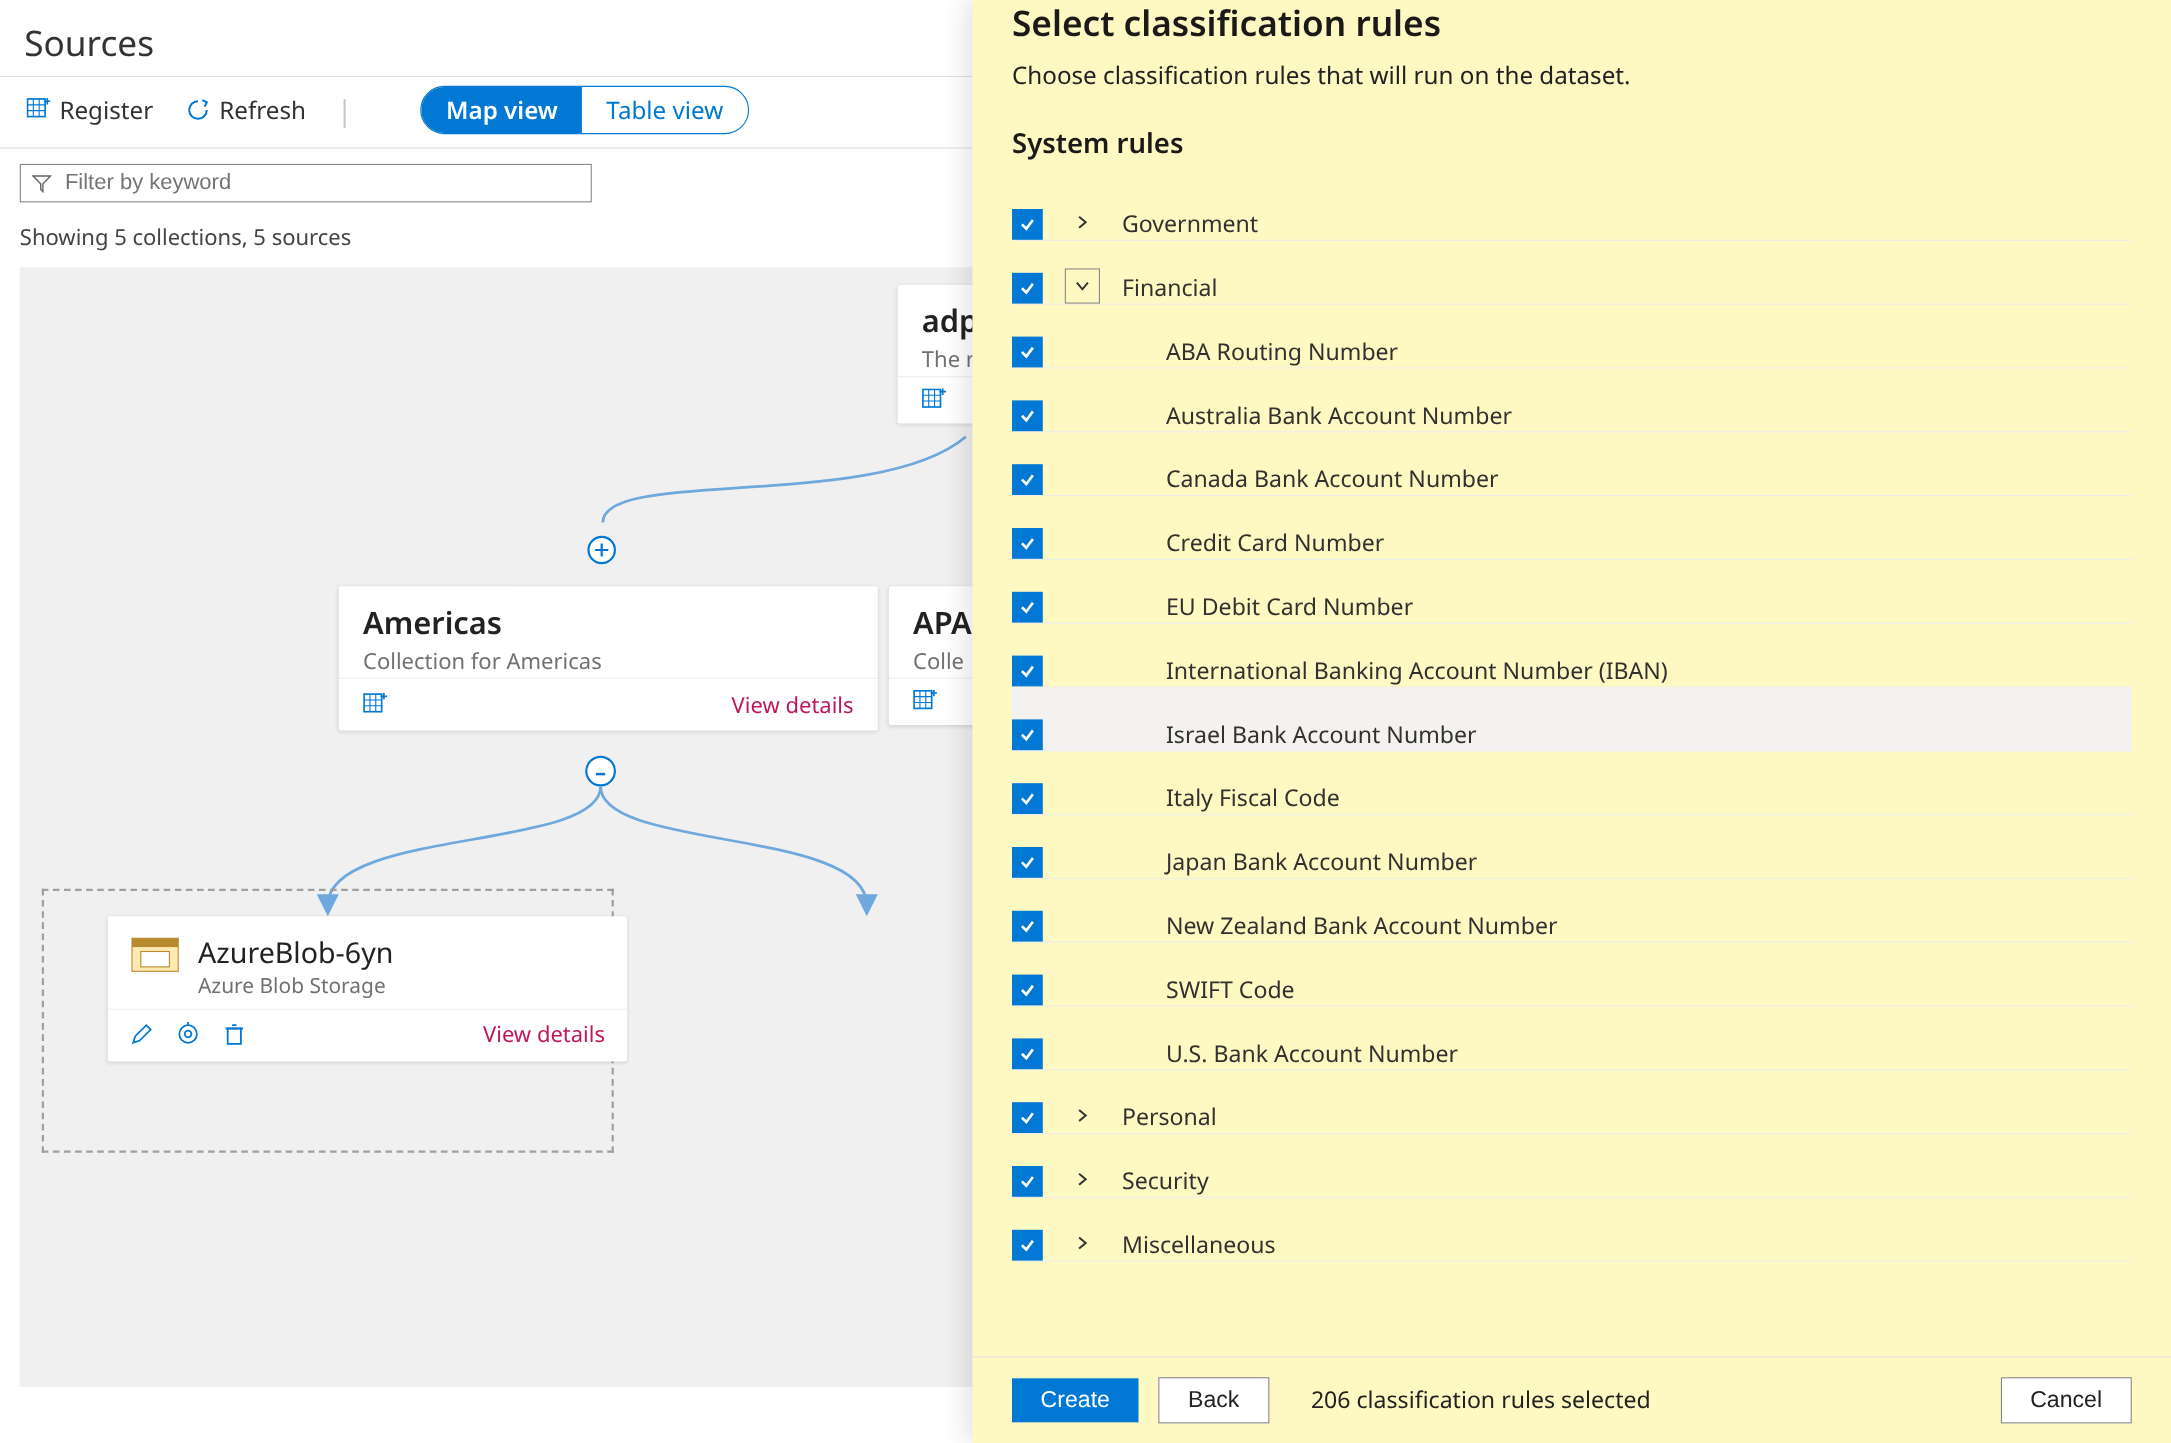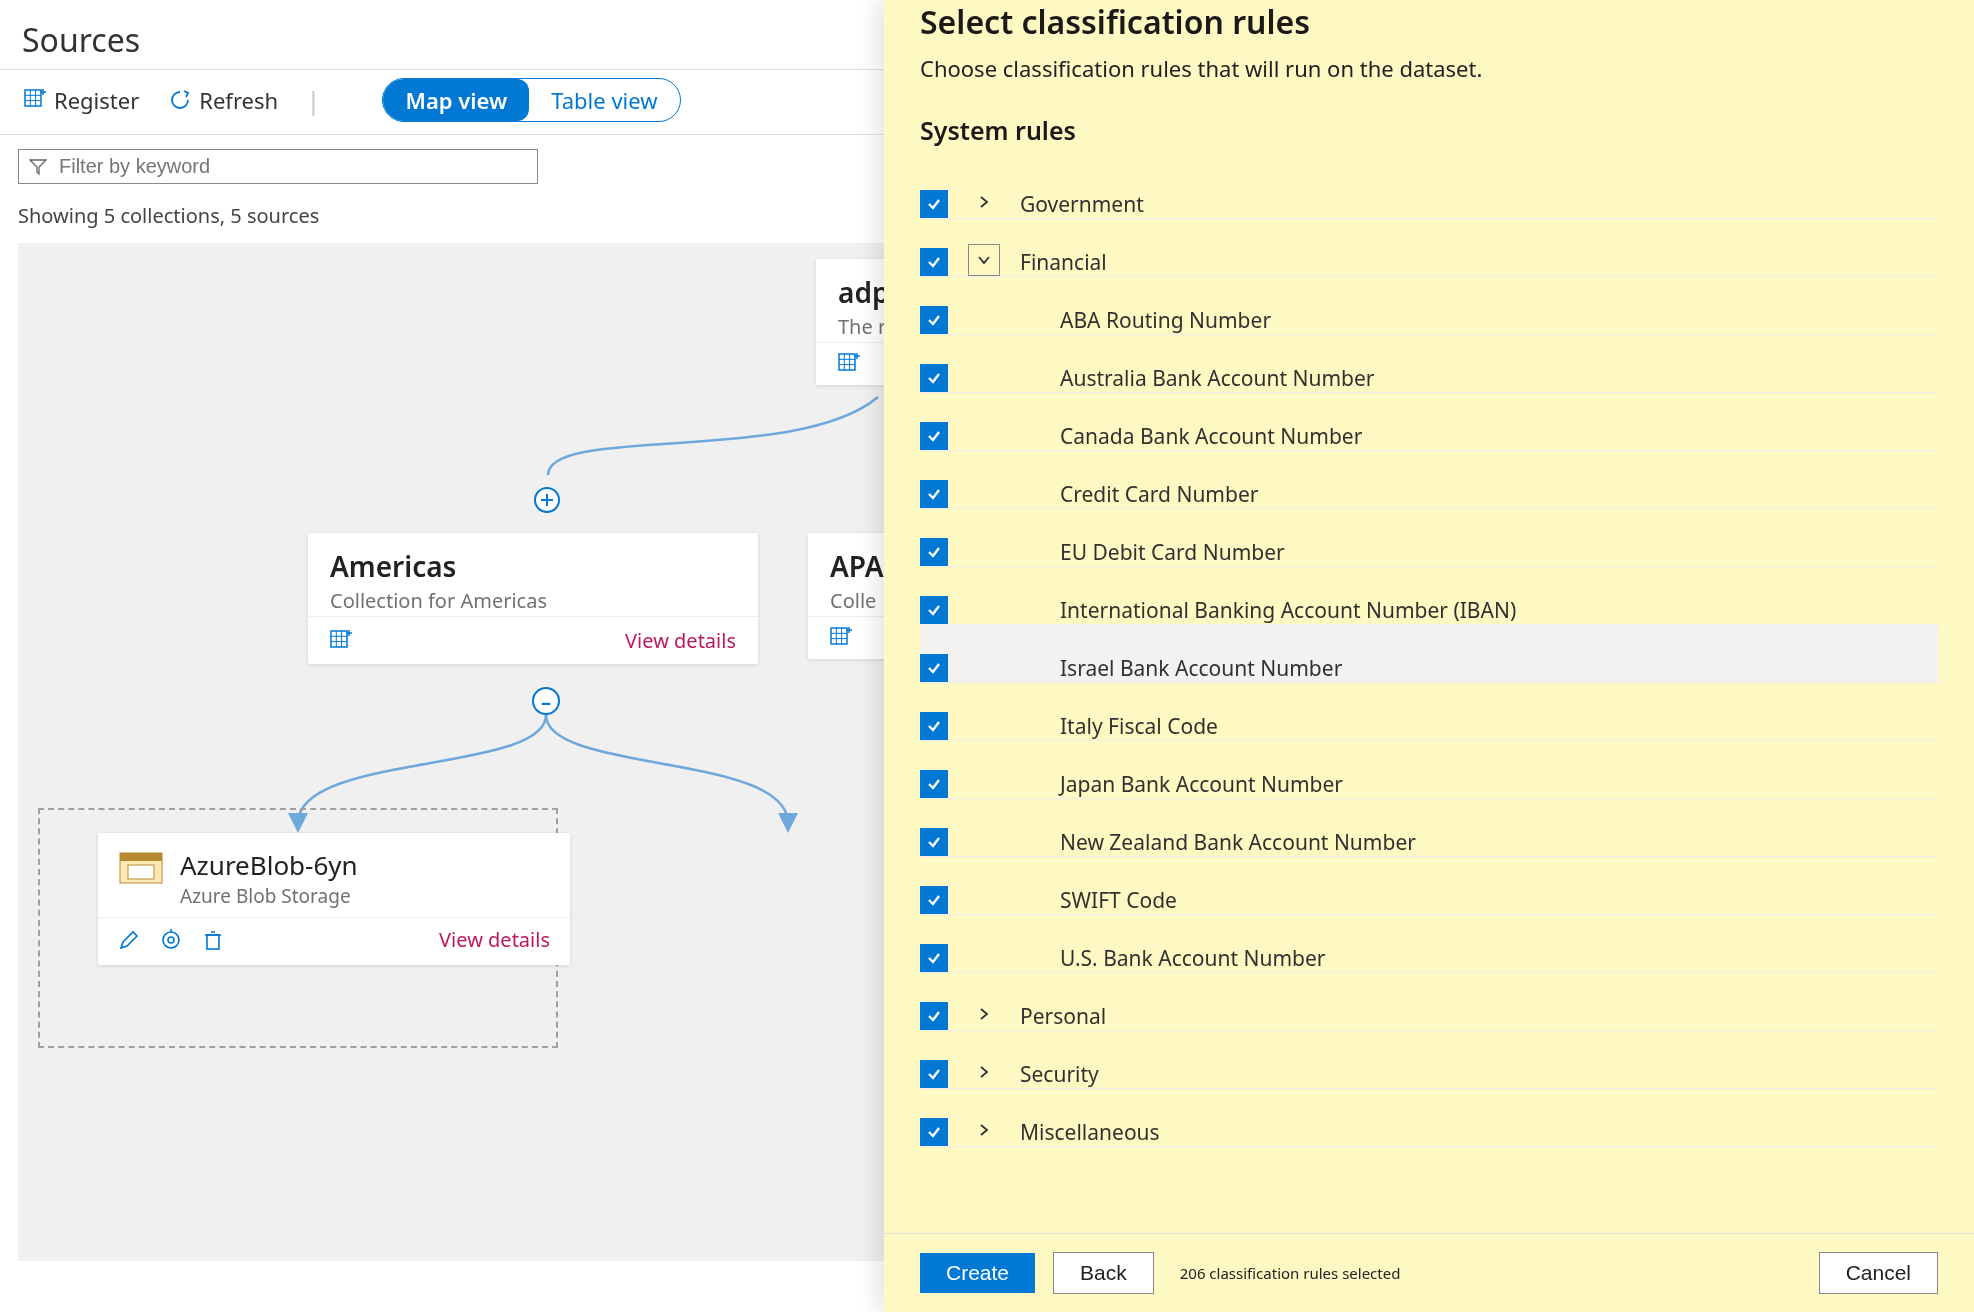--- a/index.html
+++ b/index.html
@@ -49,21 +49,20 @@
     display: inline-flex;
     border: 1px solid #0078d4;
     border-radius: 24px;
     overflow: hidden;
     margin-left: 40px;
   }
   .view-toggle > div {
     padding: 6px 22px;
     font-size: 22px;
     cursor: pointer;
-    border-radius: 12px;
   }
   .vt-active {
     background: #0078d4;
     color: #fff;
     font-weight: 600;
   }
   .vt-inactive {
     color: #0078d4;
   }
   
@@ -270,23 +269,23 @@
   }
   .btn-secondary {
     background: #fff;
     color: #222;
     border: 1px solid #8a8886;
     font-size: 21px;
     padding: 8px 26px;
     cursor: pointer;
   }
   .selected-count {
-    font-size: 15px;
+    font-size: 21px;
     color: #222;
-    margin-left: 8px;
+    margin-left: 20px;
   }
   .spacer { flex: 1; }
 
   
   .ico { display:inline-block; vertical-align:middle; }
   svg { display:block; }
 </style>
 </head>
 <body>
 
@@ -367,21 +366,21 @@
     <svg style="position:absolute; left:280px; top:142px;" width="700" height="160">
       <path d="M250 90 C 250 40, 500 80, 580 12" stroke="#6fa8dc" stroke-width="2.5" fill="none"></path>
     </svg>
 
     <svg style="position:absolute; left:515px; top:243px;" width="28" height="28">
       <circle cx="14" cy="14" r="12" fill="#fff" stroke="#0078d4" stroke-width="2"></circle>
       <line x1="14" y1="8" x2="14" y2="20" stroke="#0078d4" stroke-width="2"></line>
       <line x1="8" y1="14" x2="20" y2="14" stroke="#0078d4" stroke-width="2"></line>
     </svg>
 
-    <div class="card" style="left:290px; top:290px; width:450px;">
+    <div class="card" style="left:290px; top:290px; width:490px;">
       <div class="card-header">
         <div class="card-title">Americas</div>
         <div class="card-sub">Collection for Americas</div>
       </div>
       <div class="card-footer">
         <span class="ico">
           <svg width="22" height="22" viewBox="0 0 22 22">
             <rect x="1" y="1" width="16" height="16" fill="none" stroke="#0078d4" stroke-width="1.5"></rect>
             <line x1="6.3" y1="1" x2="6.3" y2="17" stroke="#0078d4" stroke-width="1"></line>
             <line x1="11.6" y1="1" x2="11.6" y2="17" stroke="#0078d4" stroke-width="1"></line>

